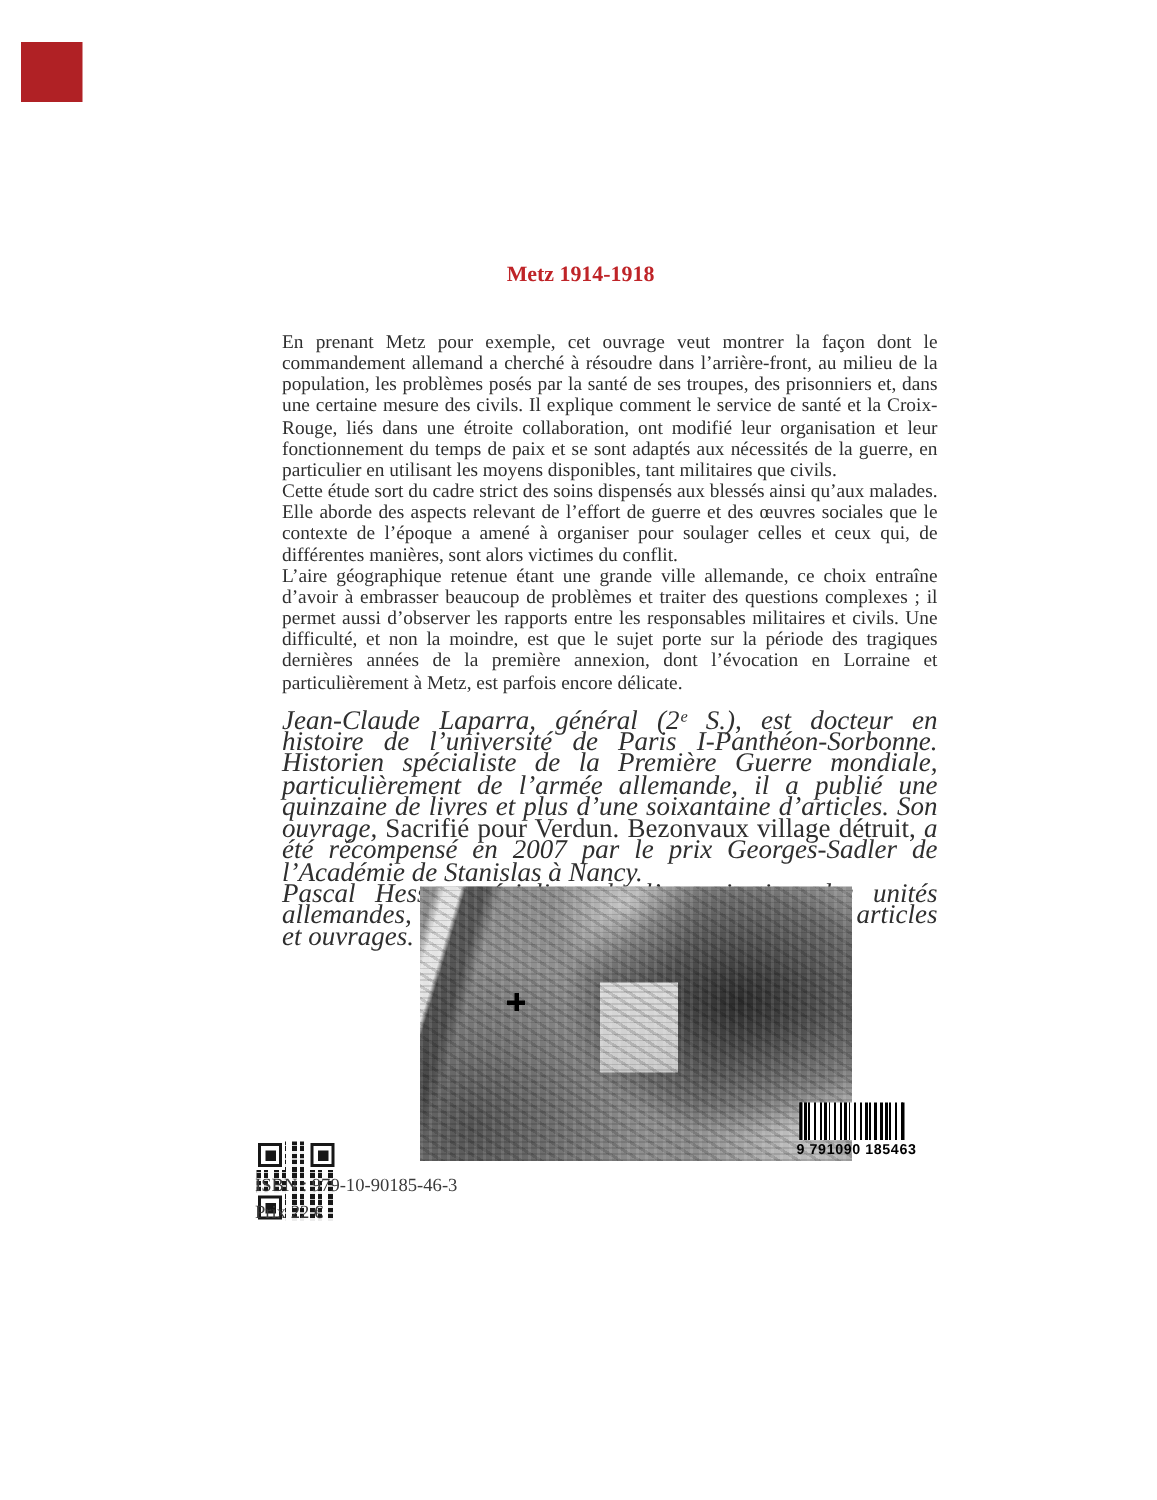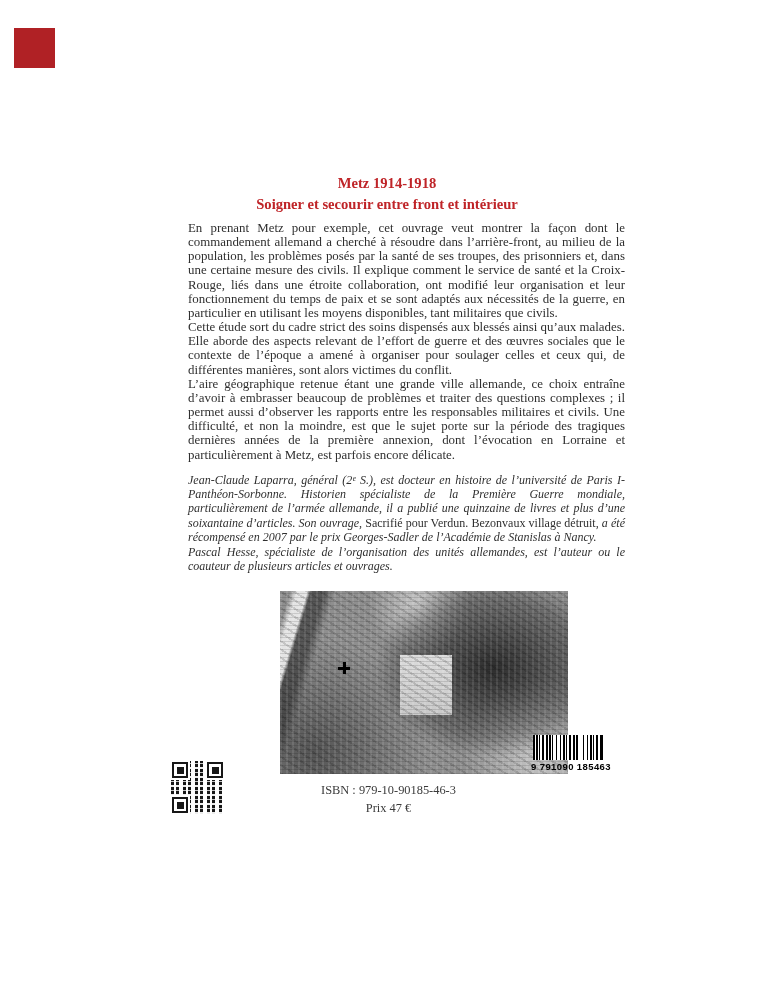--- a/index.html
+++ b/index.html
@@ -24,21 +24,21 @@
 
   
   .synopsis {
     position:absolute; left:188px; top:221px; width:437px;
     font-size:12.9px; line-height:14.15px; text-align:justify;
     color:#2f2f2f;
   }
   .synopsis p { margin:0; }
 
   
-  .bio { margin-top:11px; font-style:italic; font-size:12px; line-height:14.4px; }
+  .bio { margin-top:11px; font-style:italic; font-size:18px; line-height:14.4px; }
   .bio p { margin:0; }
   .bio .roman { font-style:normal; }
 
   
   .photo {
     position:absolute; left:240px; top:575px; width:288px; height:183px;
     background-color:#8f8f8f;
     background-image:
       repeating-linear-gradient(0deg, rgba(0,0,0,.12) 0 1px, transparent 1px 4px),
       repeating-linear-gradient(90deg, rgba(255,255,255,.10) 0 2px, transparent 2px 6px),
@@ -70,21 +70,21 @@
     background:#fff; box-shadow:0 0 0 2px #fff;
   }
   .finder::after { content:""; position:absolute; inset:2.5px; background:#171717; }
   .finder.tl { left:1px; top:1px; }
   .finder.tr { right:1px; top:1px; }
   .finder.bl { left:1px; bottom:1px; }
 
   
   .isbn-block {
     position:absolute; left:170px; top:782px; width:437px;
-    text-align:center; font-size:12.4px; line-height:17.5px; color:#3a3a3a;
+    font-size:12.4px; line-height:17.5px; color:#3a3a3a;
   }
   .isbn-block div { margin:0; }
 
   
   .barcode { position:absolute; left:531px; top:735px; width:74px; text-align:center; }
   .bars {
     height:25px; width:70px; margin:0 auto;
     background:
       linear-gradient(#000,#000) 0 0/2px 100% no-repeat,
       linear-gradient(#000,#000) 100% 0/2px 100% no-repeat,
@@ -98,21 +98,20 @@
 </style>
 </head>
 <body>
 
 <div class="page">
 
   <div class="red-square" style="background-color: rgb(176, 33, 37);"></div>
 
   <header class="titles" style="color: rgb(191, 36, 40);">
     <h1>Metz 1914-1918</h1>
-    <h2>Soigner et secourir entre front et intérieur</h2>
   </header>
 
   <main class="synopsis" style="color: rgb(47, 47, 47);">
     <p>En prenant Metz pour exemple, cet ouvrage veut montrer la façon dont le commandement allemand a cherché à résoudre dans l’arrière-front, au milieu de la population, les problèmes posés par la santé de ses troupes, des prisonniers et, dans une certaine mesure des civils. Il explique comment le service de santé et la Croix-Rouge, liés dans une étroite collaboration, ont modifié leur organisation et leur fonctionnement du temps de paix et se sont adaptés aux nécessités de la guerre, en particulier en utilisant les moyens disponibles, tant militaires que civils.</p>
     <p>Cette étude sort du cadre strict des soins dispensés aux blessés ainsi qu’aux malades. Elle aborde des aspects relevant de l’effort de guerre et des œuvres sociales que le contexte de l’époque a amené à organiser pour soulager celles et ceux qui, de différentes manières, sont alors victimes du conflit.</p>
     <p>L’aire géographique retenue étant une grande ville allemande, ce choix entraîne d’avoir à embrasser beaucoup de problèmes et traiter des questions complexes ; il permet aussi d’observer les rapports entre les responsables militaires et civils. Une difficulté, et non la moindre, est que le sujet porte sur la période des tragiques dernières années de la première annexion, dont l’évocation en Lorraine et particulièrement à Metz, est parfois encore délicate.</p>
 
     <div class="bio">
       <p><span>Jean-Claude Laparra, général (2ᵉ S.), est docteur en histoire de l’université de Paris I-Panthéon-Sorbonne. Historien spécialiste de la Première Guerre mondiale, particulièrement de l’armée allemande, il a publié une quinzaine de livres et plus d’une soixantaine d’articles. Son ouvrage, </span><span class="roman">Sacrifié pour Verdun. Bezonvaux village détruit,</span><span> a été récompensé en 2007 par le prix Georges-Sadler de l’Académie de Stanislas à Nancy.</span></p>
       <p>Pascal Hesse, spécialiste de l’organisation des unités allemandes, est l’auteur ou le coauteur de plusieurs articles et ouvrages.</p>
@@ -125,21 +124,21 @@
 
   <div class="qr">
     <div class="finder tl"></div>
     <div class="finder tr"></div>
     <div class="finder bl"></div>
   </div>
 
   <footer>
     <div class="isbn-block">
       <div>ISBN : 979-10-90185-46-3</div>
-      <div>Prix 47 €</div>
+      <div>Prix 22 €</div>
     </div>
 
     <div class="barcode">
       <div class="bars"></div>
       <div class="digits">9 791090 185463</div>
     </div>
   </footer>
 
 </div>
 

